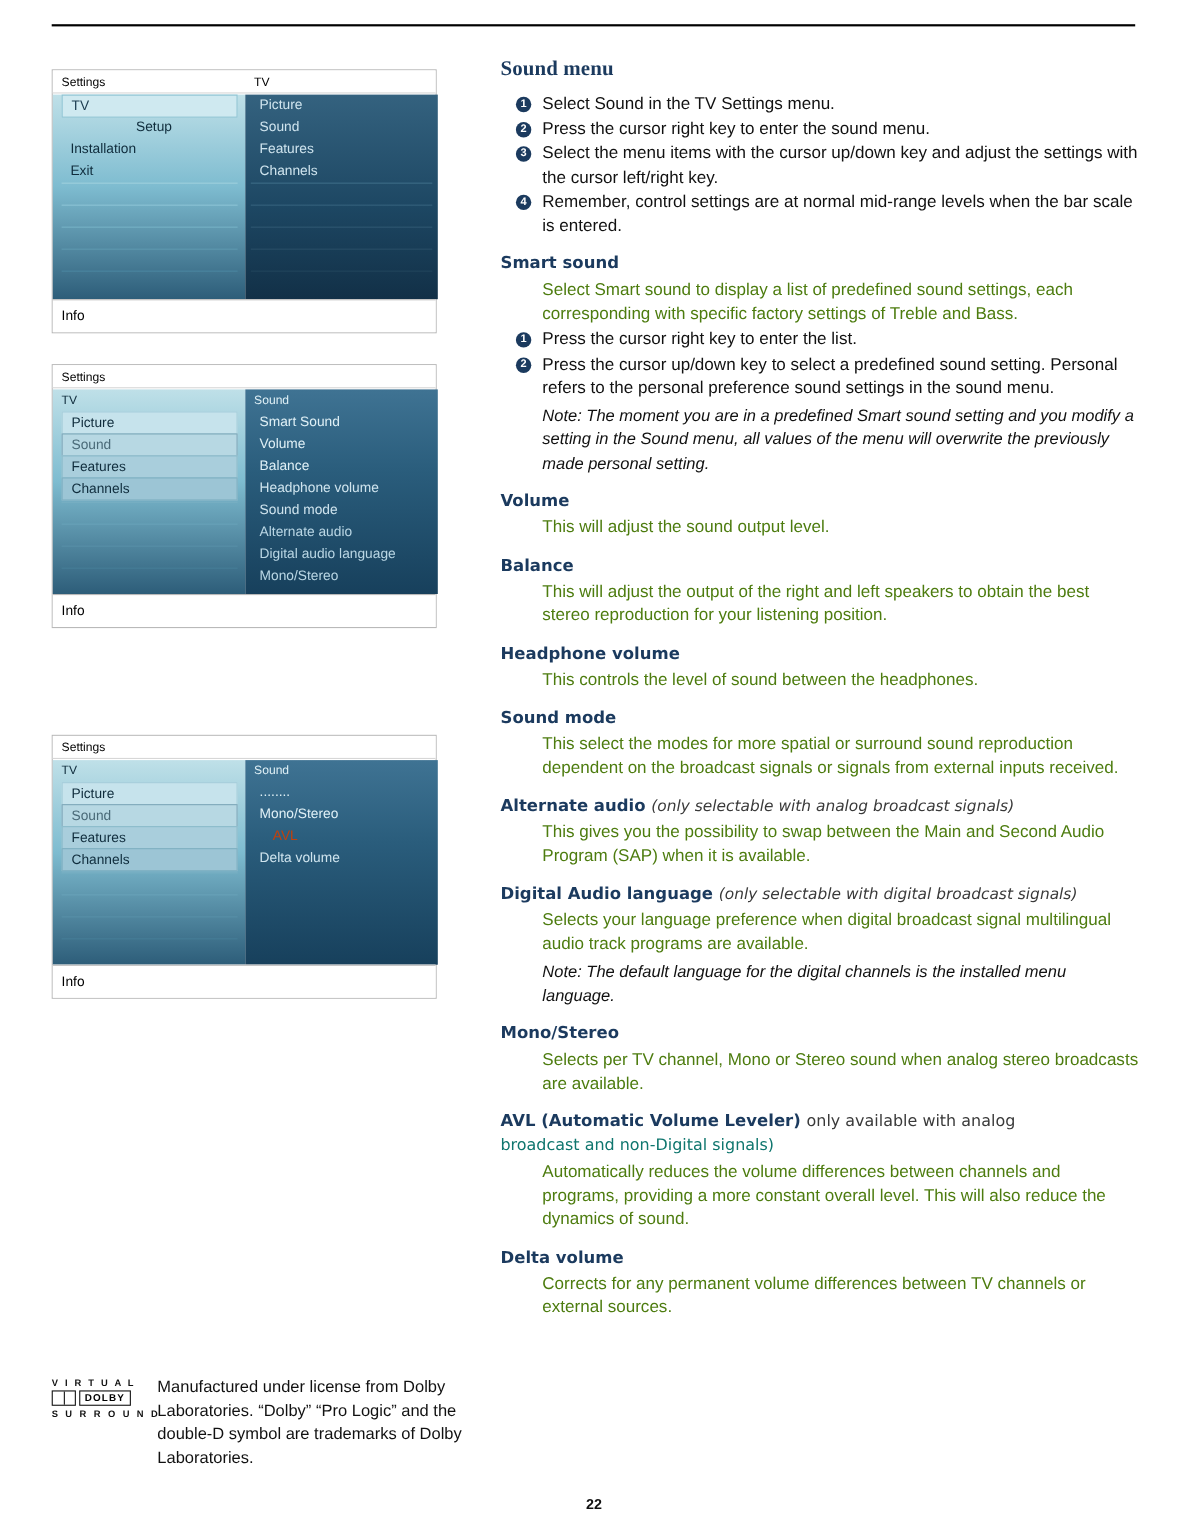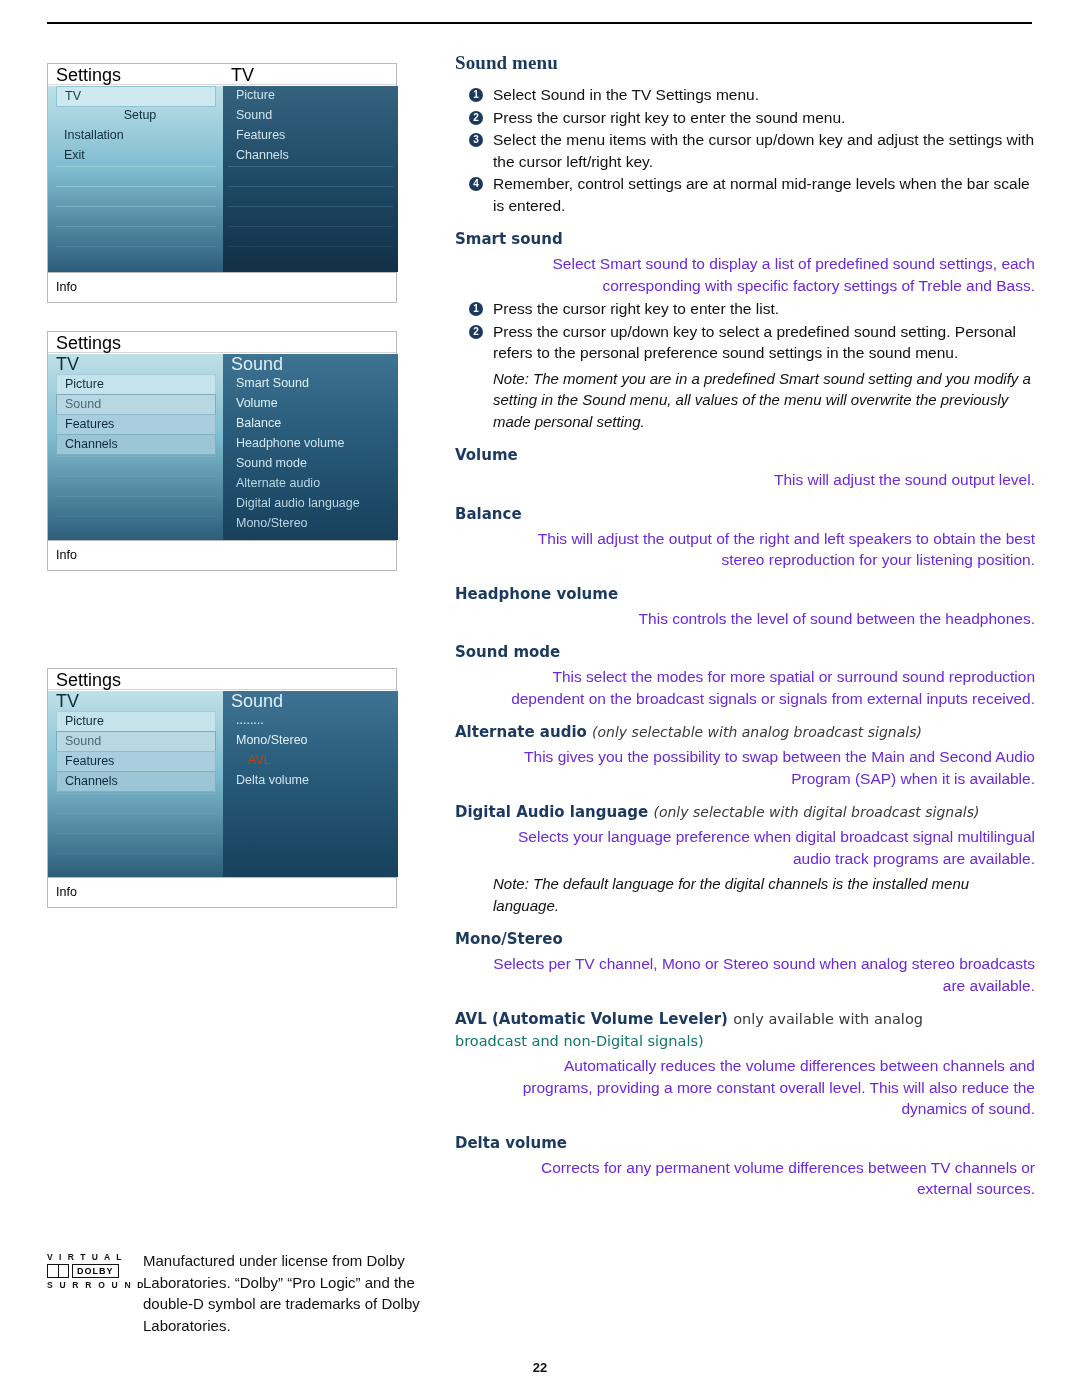--- a/index.html
+++ b/index.html
@@ -47,21 +47,21 @@
     position: absolute;
     box-sizing: border-box;
     font-size: 12.5px;
     line-height: 19px;
     padding-left: 8px;
     white-space: nowrap;
     overflow: hidden;
   }
   .lefthdr {
     color: #000;
-    font-size: 18px;
+    font-size: 11px;
     line-height: 19px;
     padding-left: 8px;
   }
   .infobar {
     position: absolute;
     left: 0;
     width: 100%;
     height: 30px;
     background: #ffffff;
     border-top: 1px solid #b9b9b9;
@@ -122,22 +122,21 @@
     font-size: 14.5px;
     font-weight: normal;
     color: #0f766e;
     margin: 0 0 6px 0;
   }
   p.body {
     font-size: 15.5px;
     line-height: 21.5px;
     margin: 0 0 2px 0;
     padding-left: 38px;
-    color: #6d28d9;
-    text-align: right;
+    color: #4d7c0f;
   }
   p.note {
     font-size: 15px;
     line-height: 21.5px;
     margin: 4px 0 6px 0;
     padding-left: 38px;
     font-style: italic;
     color: #111;
   }
   ol.steps {

